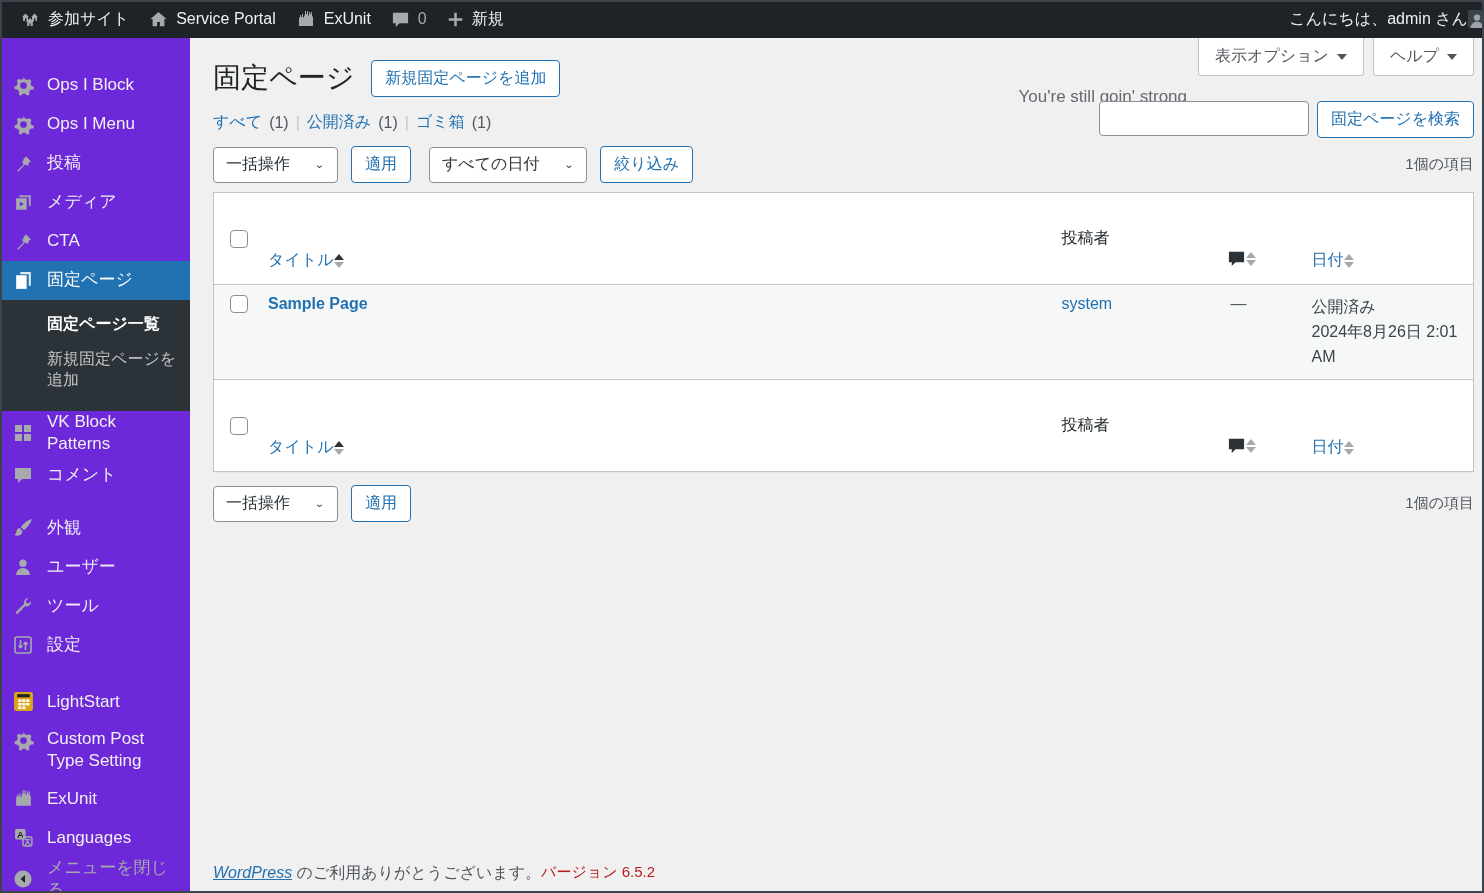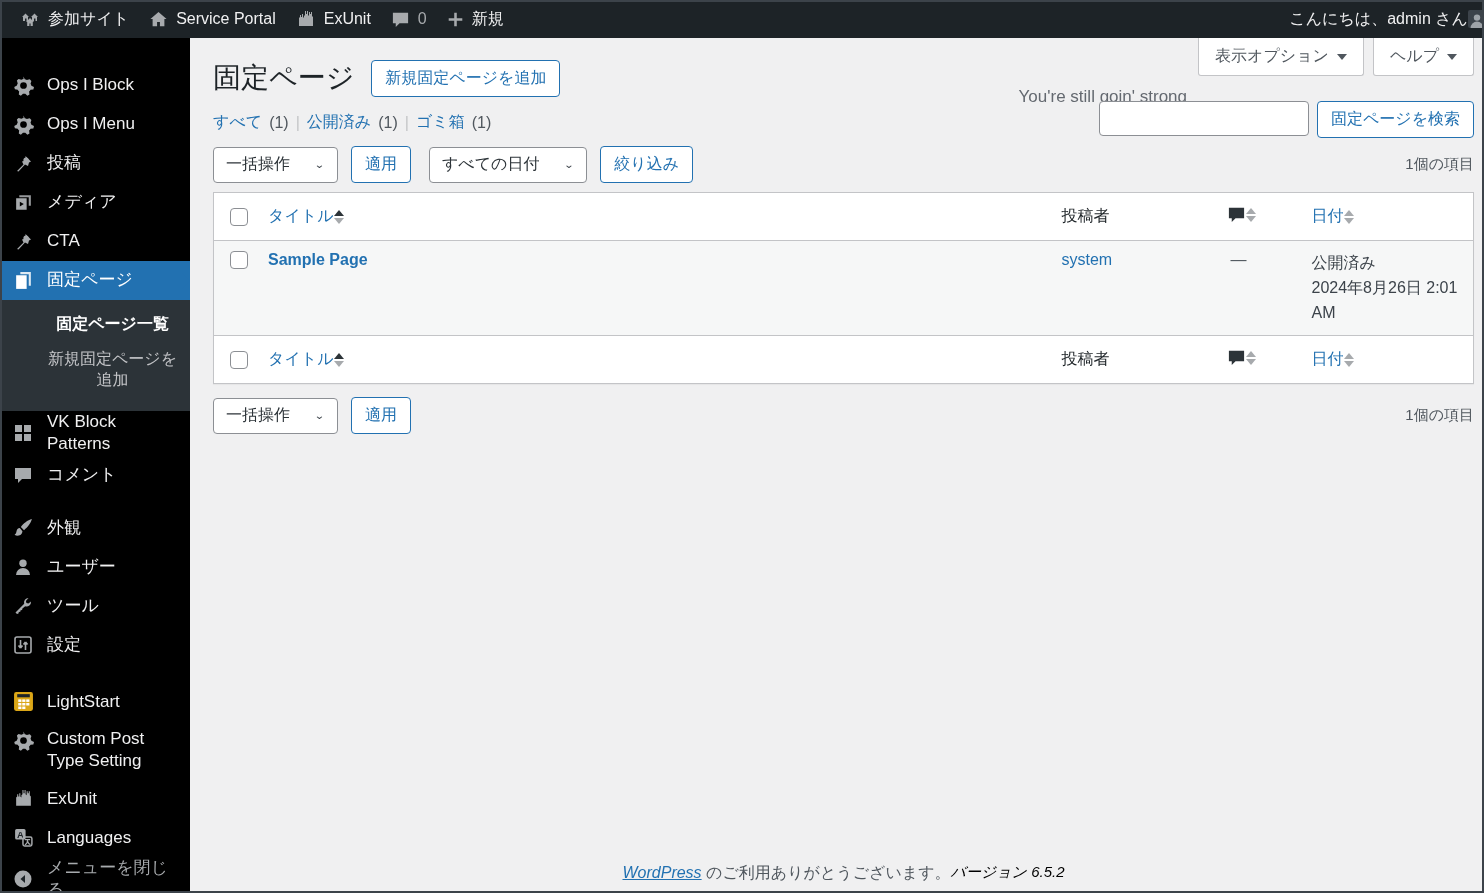--- a/index.html
+++ b/index.html
@@ -10,29 +10,29 @@
   
   .adminbar { height:38px; background:#1d2327; color:#f0f0f1; display:flex; align-items:center; font-size:16px; padding:0 12px 0 10px; }
   .ab-item { display:flex; align-items:center; gap:8px; padding:0 10px; height:100%; cursor:pointer; }
   .ab-item .ico { color:#a7aaad; display:flex; align-items:center; }
   .ab-count { color:#a7aaad; }
   .ab-right { margin-left:auto; display:flex; align-items:center; }
   .ab-avatar { width:18px; height:18px; background:#3c434a; border-radius:2px; overflow:hidden; display:flex; align-items:flex-end; justify-content:center; margin-right:-14px; }
 
   
   .wrap { display:flex; height:855px; }
-  .sidebar { width:190px; background:#000000; color:#f0f0f1; padding-top:28px; flex:none; font-size:17px; }
+  .sidebar { width:190px; background:#6d28d9; color:#f0f0f1; padding-top:28px; flex:none; font-size:17px; }
   .menu-item { min-height:39px; display:flex; align-items:center; gap:13px; padding:0 10px 0 12px; cursor:pointer; line-height:1.3; }
   .menu-item .ico { width:22px; flex:none; color:#a7aaad; display:flex; justify-content:center; }
   .menu-item.wrap2 { align-items:flex-start; padding-top:7px; padding-bottom:7px; }
   .menu-item.wrap2 .ico { margin-top:2px; }
   .menu-item.active { background:#2271b1; color:#fff; position:relative; }
   .menu-item.active .ico { color:#fff; }
   .menu-item.active::after { content:""; position:absolute; right:-8px; top:50%; margin-top:-8px; border:8px solid transparent; border-left-color:#2271b1; }
-  .submenu { background:#2c3338; padding:7px 0 13px;text-align:center; }
+  .submenu { background:#2c3338; padding:7px 0 13px; }
   .submenu-item { padding:7px 12px 7px 47px; font-size:16px; color:#c3c4c7; cursor:pointer; }
   .submenu-item.current { color:#fff; font-weight:bold; }
   .menu-sep { height:14px; }
   .menu-sep2 { height:18px; }
   .collapse-item { color:#a7aaad; }
 
   
   .content { flex:1; position:relative; padding:0 10px 0 23px;border-radius:15px; }
   .screen-meta { position:absolute; top:0; right:10px; display:flex; gap:9px; z-index:5; }
   .meta-tab { background:#fff; border:1px solid #c3c4c7; border-top:none; border-radius:0 0 3px 3px; padding:8px 16px; font-size:16px; color:#50575e; display:flex; align-items:center; gap:8px; cursor:pointer; }
@@ -61,34 +61,34 @@
   table.list { width:100%; margin-top:9px; border-collapse:collapse; background:#fff; border:1px solid #c3c4c7; box-shadow:0 1px 1px rgba(0,0,0,.04); }
   table.list th, table.list td { text-align:left; font-size:16px; font-weight:400; padding:10px; vertical-align:top; }
   table.list thead th, table.list tfoot th { padding:12px 10px; vertical-align:middle; }
   .col-cb { width:43px; }
   .col-author { width:165px; }
   .col-comments { width:85px; }
   .col-date { width:172px; }
   thead tr, tbody tr { border-bottom:1px solid #c3c4c7; }
   tbody tr { background:#f6f7f7; }
   .checkbox { width:18px; height:18px; border:1px solid #8c8f94; border-radius:4px; background:#fff; cursor:pointer; margin-left:6px; }
-  .sort-wrap { display:inline-flex; align-items:center; cursor:pointer; }
+  .sort-wrap { display:inline-flex; align-items:center; cursor:pointer;margin-top:44px; }
   .sorter { display:inline-flex; flex-direction:column; gap:2px; }
   .tri-up { width:0; height:0; border-left:5px solid transparent; border-right:5px solid transparent; border-bottom:6px solid #a7aaad; }
   .tri-down { width:0; height:0; border-left:5px solid transparent; border-right:5px solid transparent; border-top:6px solid #a7aaad; }
   .tri-up.on { border-bottom-color:#2c3338; }
   .row-title { font-weight:bold; font-size:16px; }
   .dash { color:#50575e; padding-left:4px; }
   .date-cell div { color:#3c434a; line-height:1.55; }
 
   .bulk-bottom { margin-top:13px; display:flex; gap:13px; align-items:center; }
 
-  .footer { position:absolute; left:23px; right:10px; bottom:9px; display:flex; justify-content:center; font-size:16px; color:#50575e; }
+  .footer { position:absolute; left:23px; right:10px; bottom:9px; display:flex; justify-content:flex-start; font-size:16px; color:#50575e; }
   .wp-link { color:#2271b1; font-style:italic; text-decoration:underline; cursor:pointer; }
-  .version { color:#000000; font-size:15px;font-style:italic; }
+  .version { color:#b91c1c; font-size:15px; }
 
   svg { display:block; }
 </style>
 </head>
 <body>
 <div class="frame"></div>
 
 <div class="adminbar">
   <div class="ab-item">
     <span class="ico">

